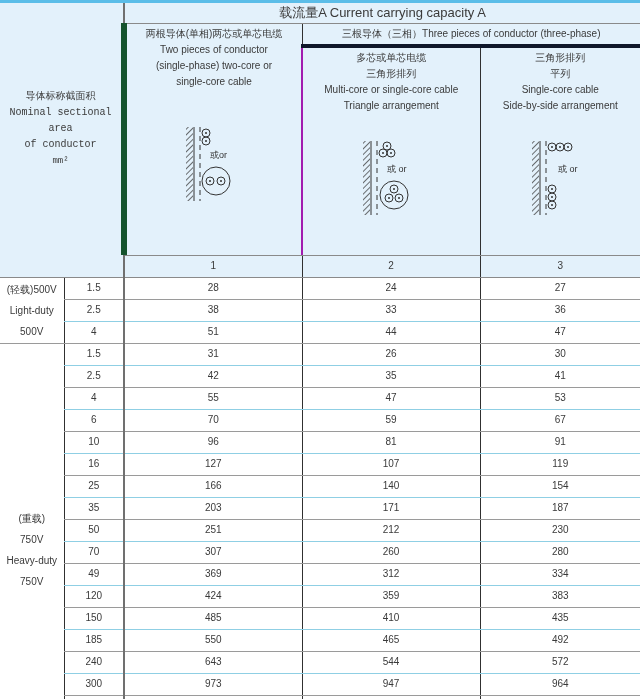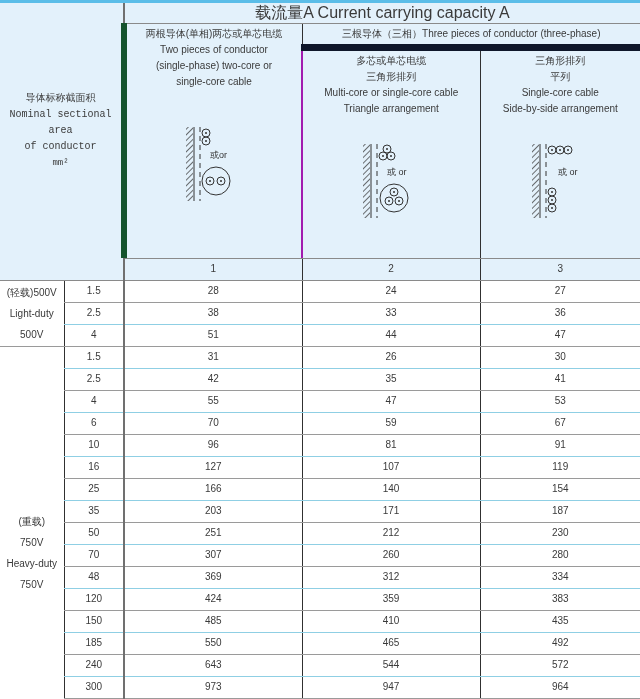--- a/index.html
+++ b/index.html
@@ -2,22 +2,22 @@
 <html><head>
 <meta charset="utf-8">
 <style>
   html, body { margin:0; padding:0; background:#ffffff; }
   body { width:640px; height:699px; overflow:hidden; font-family:"Liberation Sans","DejaVu Sans",sans-serif; color:#3a3a3a; }
   .page { position:relative; width:640px; height:699px; }
   .topbar { position:absolute; left:0; top:0; width:640px; height:3px; background:#5bbde8; }
   table { position:absolute; left:0; top:3px; width:640px; border-collapse:collapse; table-layout:fixed; }
   td, th { padding:0; text-align:center; vertical-align:middle; font-weight:normal; font-size:10px; line-height:16px; }
   .hdr { background:#e3f1fb; }
-  .h-main { height:20px; font-size:16px; border-bottom:1px solid #8a8a8a; border-left:2px solid #707070; }
-  .h-sub { height:20px; border-bottom:7px solid #0f172a; border-left:1px solid #303030;margin-top:30px; }
+  .h-main { height:20px; font-size:13px; border-bottom:1px solid #8a8a8a; border-left:2px solid #707070; }
+  .h-sub { height:20px; border-bottom:4px solid #0f172a; border-left:1px solid #303030;margin-top:30px; }
   .h-col { vertical-align:top; padding-top:2px; }
   .c1h { border-left:6px solid #14532d; }
   .c2h { border-left:2px solid #a21caf; }
   .c3h { border-left:1px solid #303030; }
   .left-hdr { vertical-align:middle; line-height:16px;font-family:Liberation Mono, monospace; }
   .num-row td { height:21px; }
   .num-row .c1, .num-row .c2, .num-row .c3 { border-top:1px solid #8a8a8a; }
   .fig { height:110px; vertical-align:middle; }
   .fig svg { display:block; margin:0 auto; }
   .drow td { height:21px; font-size:10px; }
@@ -245,21 +245,21 @@
         <td class="c2 b">212</td>
         <td class="c3 b">230</td>
       </tr>
       <tr class="drow">
         <td class="sz g">70</td>
         <td class="c1 g">307</td>
         <td class="c2 g">260</td>
         <td class="c3 g">280</td>
       </tr>
       <tr class="drow">
-        <td class="sz b">48</td>
+        <td class="sz b">49</td>
         <td class="c1 b">369</td>
         <td class="c2 b">312</td>
         <td class="c3 b">334</td>
       </tr>
       <tr class="drow">
         <td class="sz g">120</td>
         <td class="c1 g">424</td>
         <td class="c2 g">359</td>
         <td class="c3 g">383</td>
       </tr>

